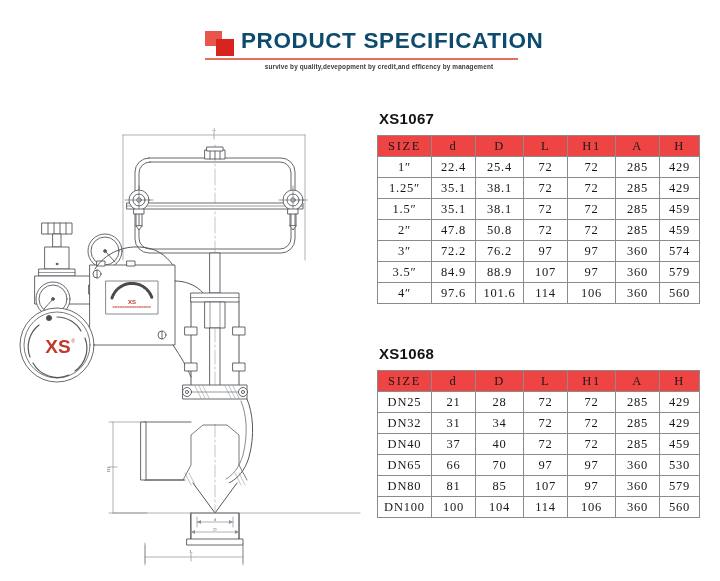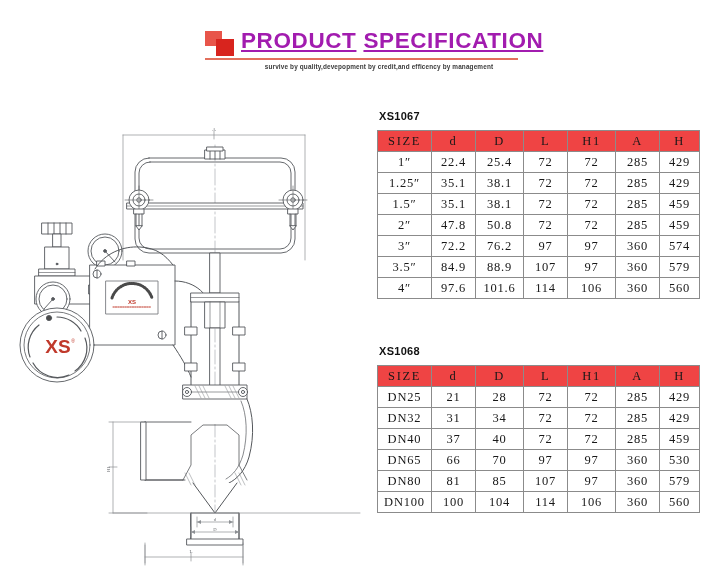--- a/index.html
+++ b/index.html
@@ -55,23 +55,22 @@
     background: #d8241e;
   }
   #title-text {
     position: absolute;
     left: 36px;
     top: 0px;
     font-size: 22.5px;
     font-weight: bold;
     letter-spacing: 0.6px;
     white-space: nowrap;
-    color: #a21caf;
+    color: #0c4a6e;
     line-height: 26px;
-    text-decoration: underline;
   }
   #title-text .gap { display: inline-block; width: 7px; }
   #title-rule {
     position: absolute;
     left: 0px;
     top: 30px;
     width: 313px;
     height: 2px;
     background: #e2705d;
   }
@@ -97,21 +96,21 @@
     height: 480px;
   }
   #drawing svg { display: block; }
 
   
   .spec-section { position: absolute; }
   #section-1067 { left: 377px; top: 110px; }
   #section-1068 { left: 377px; top: 345px; }
 
   .model-label {
-    font-size: 11px;
+    font-size: 15px;
     font-weight: bold;
     color: #121212;
     letter-spacing: 0.3px;
     margin: 0 0 8px 2px;
     font-family: "Liberation Sans", sans-serif;
   }
   table.spec {
     border-collapse: collapse;
     font-family: "Liberation Serif", serif;
     font-size: 12.5px;

